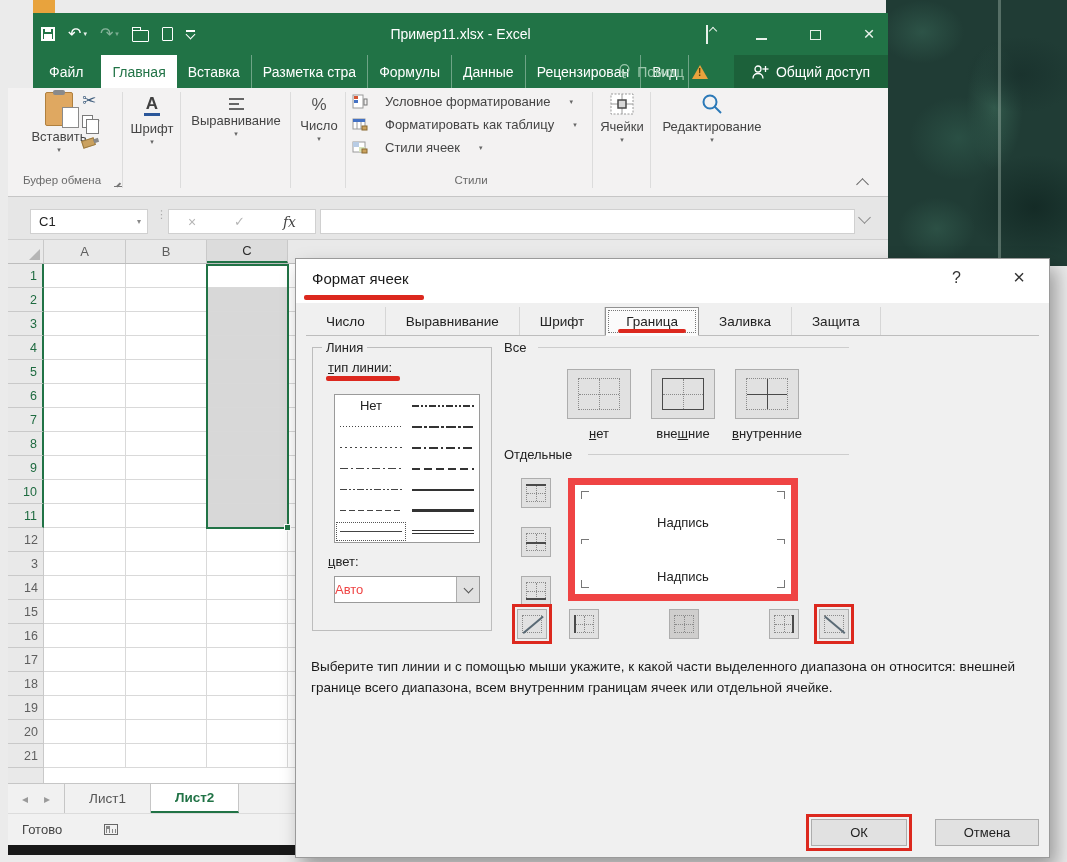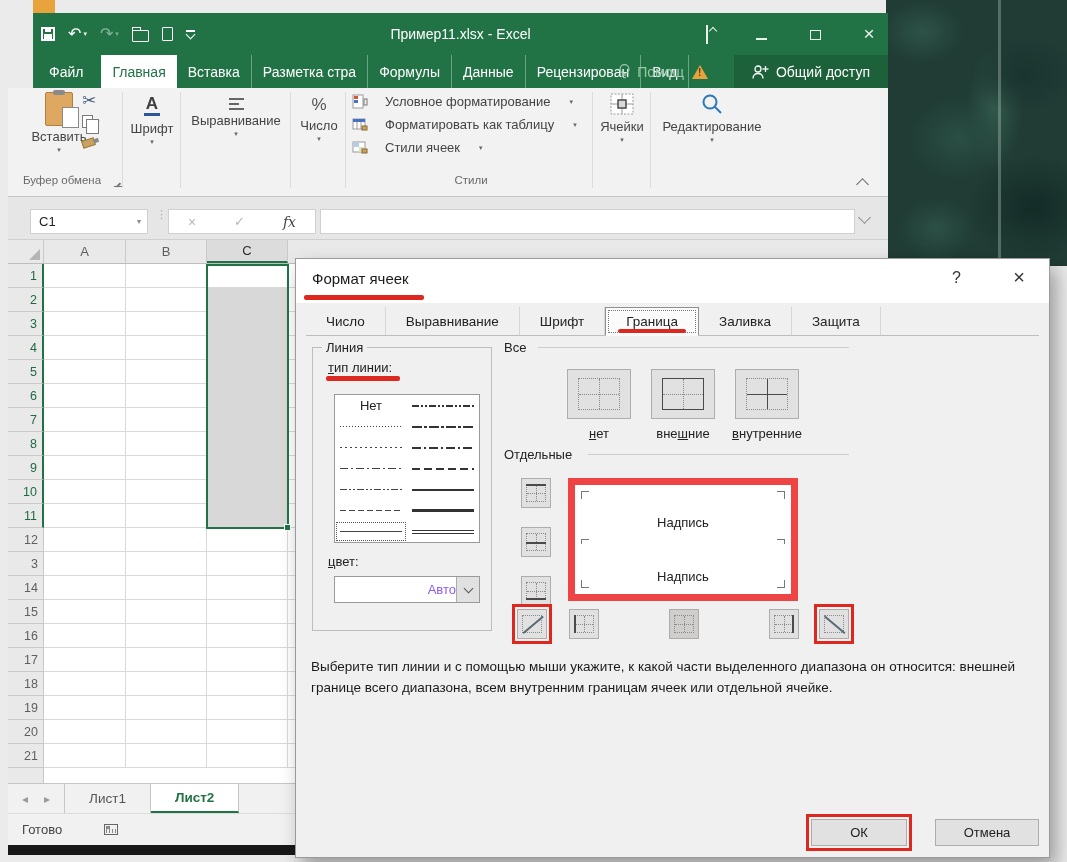--- a/index.html
+++ b/index.html
@@ -160,21 +160,21 @@
   .ls-dash .ln{background:repeating-linear-gradient(90deg,#444 0 6px,transparent 6px 9px)}
   .ls-thin .ln{background:#444}
   .ls-md-dashdotdot .ln{background:repeating-linear-gradient(90deg,#333 0 7px,transparent 7px 9px,#333 9px 11px,transparent 11px 13px,#333 13px 15px,transparent 15px 17px)}
   .ls-md-dashdot-sl .ln{background:repeating-linear-gradient(90deg,#333 0 10px,transparent 10px 12px,#333 12px 15px,transparent 15px 17px)}
   .ls-md-dashdot .ln{background:repeating-linear-gradient(90deg,#333 0 9px,transparent 9px 12px,#333 12px 14px,transparent 14px 17px)}
   .ls-md-dash .ln{background:repeating-linear-gradient(90deg,#333 0 8px,transparent 8px 12px)}
   .ls-medium .ln{background:#333}
   .ls-thick .ln{height:3px;background:#333}
   .ls-double .ln{height:4px;background:none;border-top:1px solid #333;border-bottom:1px solid #333}
   .combo{position:absolute;left:21px;top:228px;width:146px;height:27px;background:#fff;border:1px solid #9a9a9a;display:flex;align-items:center}
-  .combo .val{flex:1;text-align:right;font-size:13px;color:#8b5cf6}
+  .combo .val{flex:1;text-align:left;font-size:13px;color:#ef4444}
   .combo .cbtn{width:23px;height:100%;background:#e1e1e1;border-left:1px solid #adadad;display:flex;align-items:center;justify-content:center}
   .combo .cbtn .chv{width:7px;height:7px;border-right:1.5px solid #555;border-bottom:1.5px solid #555;transform:rotate(45deg);margin-top:-3px}
   .presetbtn{position:absolute;width:64px;height:50px;background:#e1e1e1;border:1px solid #adadad;display:flex;align-items:center;justify-content:center}
   .pico{width:42px;height:32px;position:relative;border:1px dotted #8a8a8a}
   .pico .v{position:absolute;left:50%;top:0;bottom:0;border-left:1px dotted #8a8a8a}
   .pico .h{position:absolute;top:50%;left:0;right:0;border-top:1px dotted #8a8a8a}
   .pico.outline{border:1.5px solid #4a4a4a}
   .pico.inside .v{border-left:1px solid #4a4a4a}
   .pico.inside .h{border-top:1px solid #4a4a4a}
   .preset-label{position:absolute;width:90px;text-align:center;font-size:13px;color:#222}

